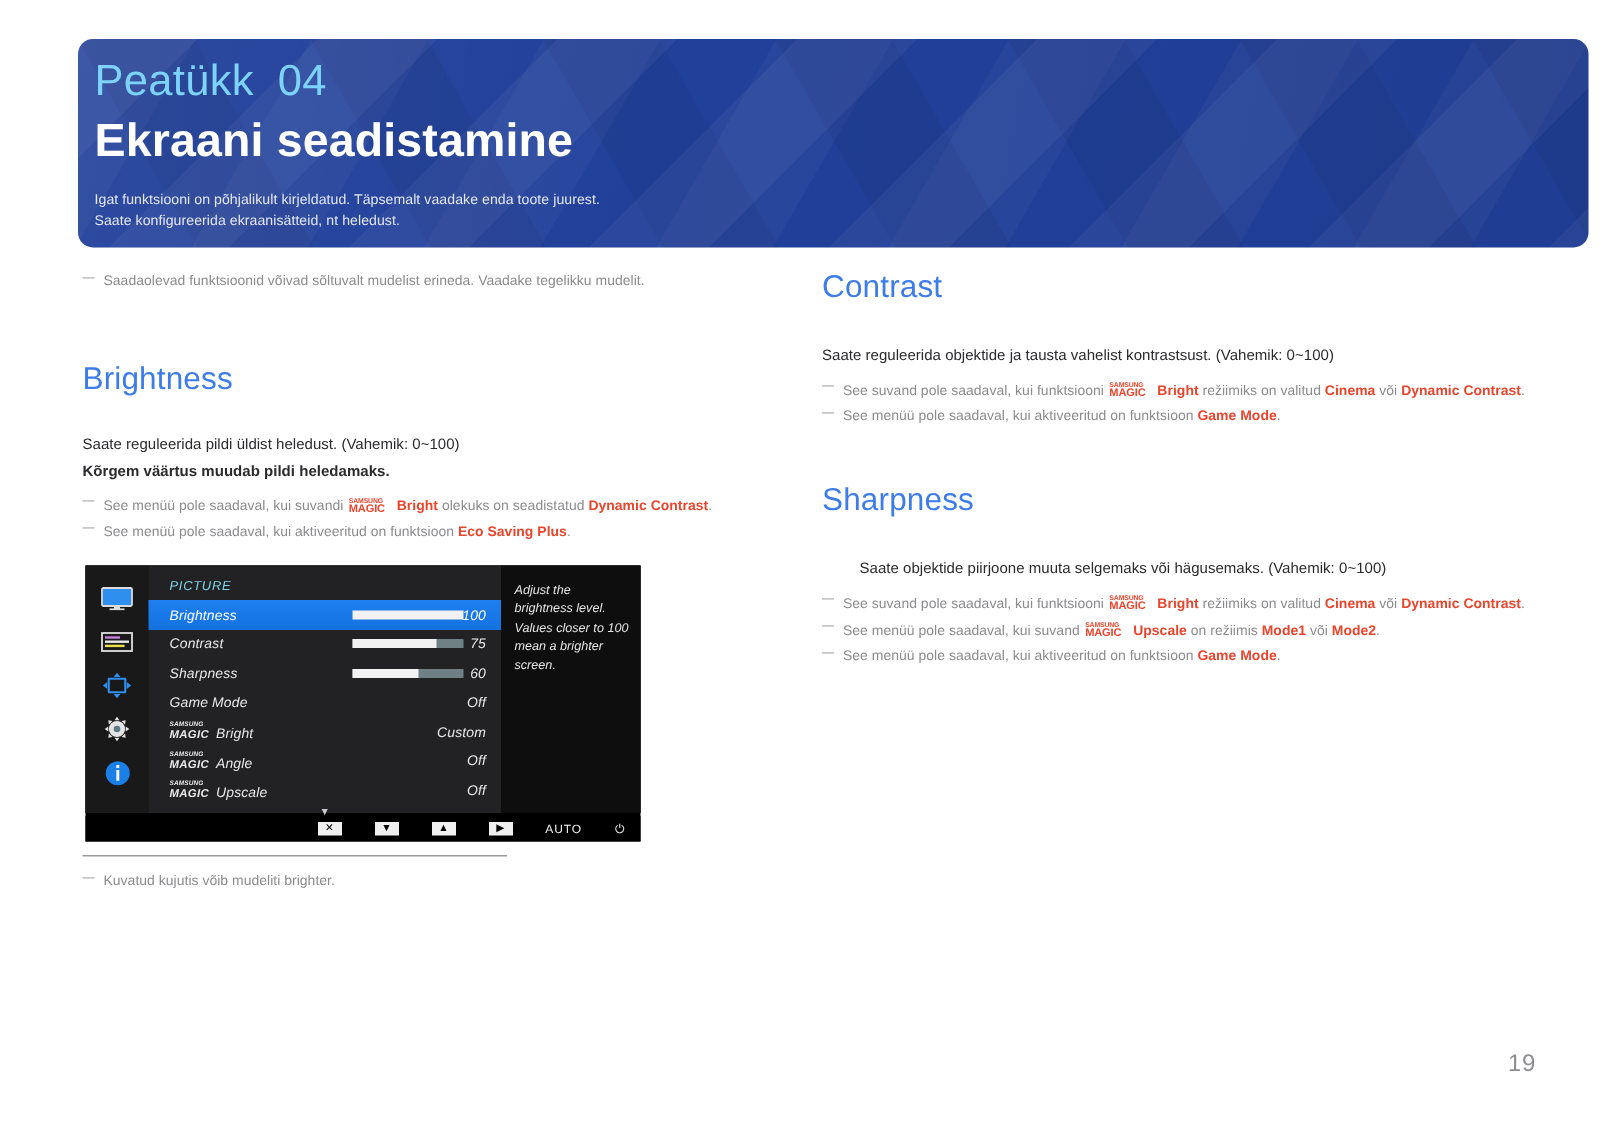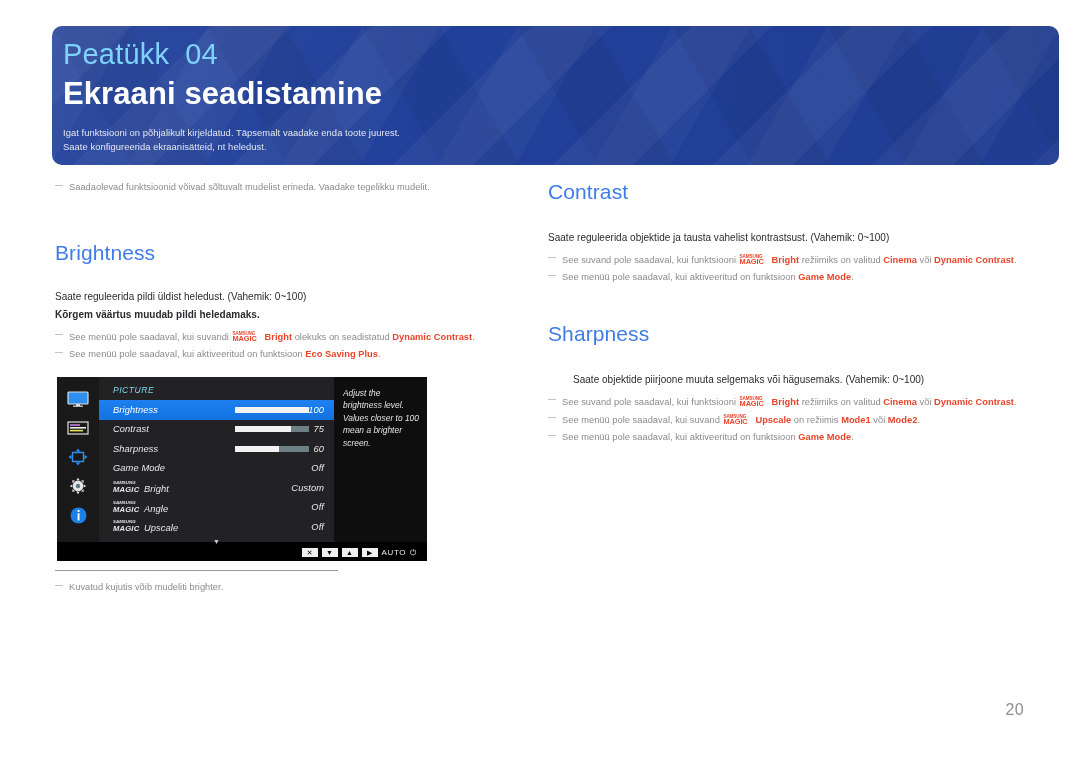--- a/index.html
+++ b/index.html
@@ -137,21 +137,21 @@
 
   .osd-help {
     position:absolute; left:277px; top:0; width:93px; height:165px;
     background:#0e0e0e; padding: 10px 8px 0 9px;
     color:#e4e4e6; font-size:8.4px; line-height:12.4px; letter-spacing:.02px;
   }
 
   .osd-bottom {
     position:absolute; left:0; top:167px; width:370px; height:17px;
     background:#000; display:flex; align-items:center; justify-content:flex-end;
-    padding-right: 10px; gap: 4px;
+    padding-right: 10px; gap: 22px;
   }
   .osd-key {
     width:16px; height:9px; background:#f0f0f0; color:#000;
     font-size:7px; display:flex; align-items:center; justify-content:center;
     line-height:1;
   }
   .osd-text { color:#f0f0f0; font-size:8px; letter-spacing:.6px; }
 
   .page-num {
     position:absolute; right:56px; bottom:44px;
@@ -373,15 +373,15 @@
       <em>Mode2</em><span>.</span>
     </div>
 
     <div class="note" style="margin-top:2px;">
       <span>See menüü pole saadaval, kui aktiveeritud on funktsioon</span>
       <em>Game Mode</em><span>.</span>
     </div>
 
   </div>
 
-  <div class="page-num">20</div>
+  <div class="page-num">19</div>
 
 </div>
 
 </body></html>

